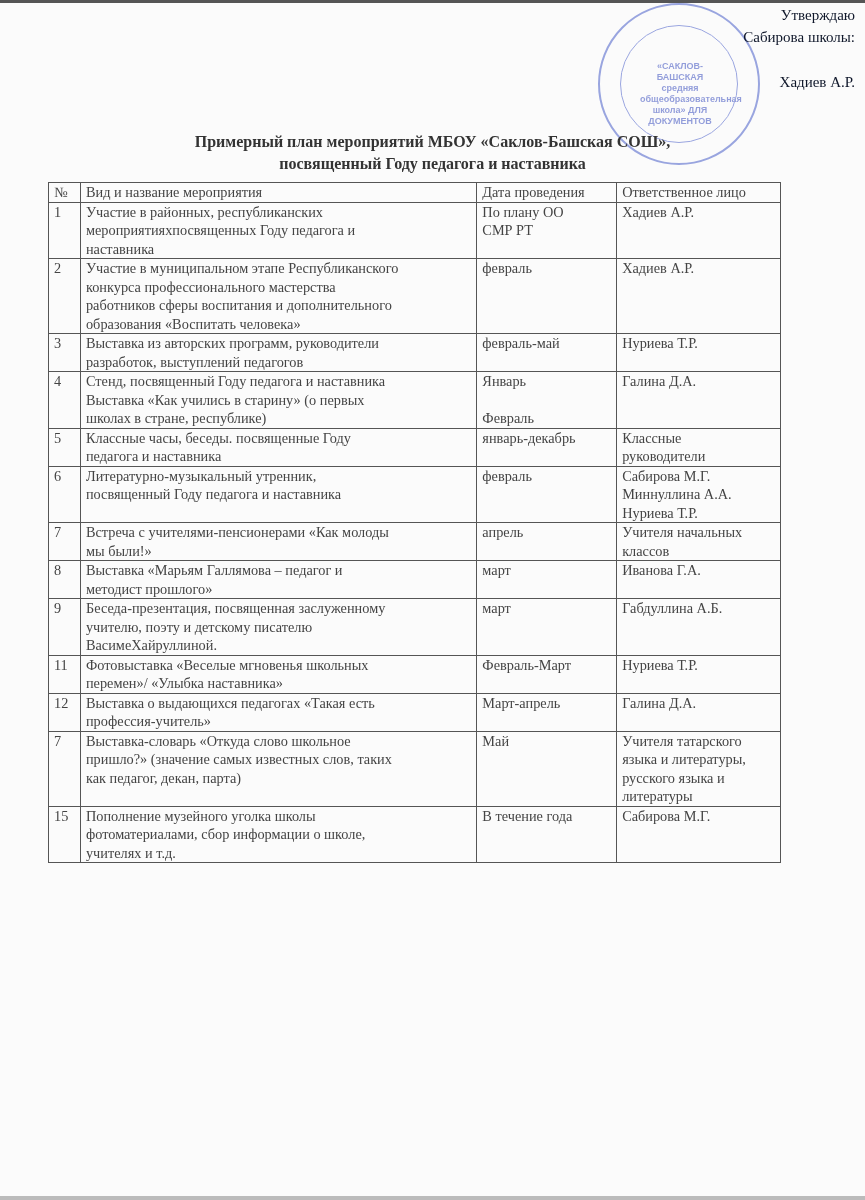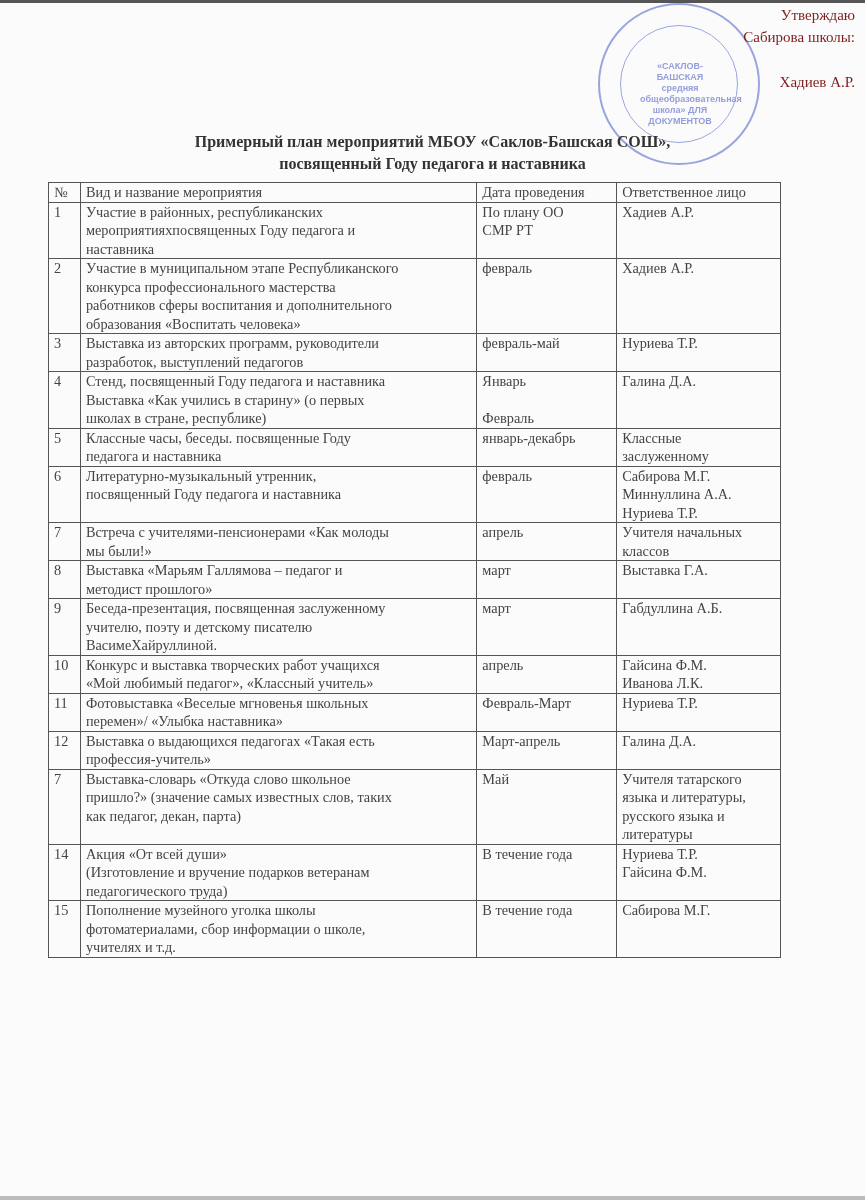--- a/index.html
+++ b/index.html
@@ -7,21 +7,21 @@
     width: 865px; height: 1200px; overflow: hidden;
     background: #fbfbfb;
     font-family: "Liberation Serif", "DejaVu Serif", serif;
     color: #3a3a3a;
     position: relative;
   }
   .topbar { position: absolute; left: 0; top: 0; width: 865px; height: 3px; background: #555; }
   .bottombar { position: absolute; left: 0; top: 1196px; width: 865px; height: 4px; background: #bbb; }
   .approval {
     position: absolute; left: 680px; top: 4px; width: 175px;
-    font-size: 15px; line-height: 22px; text-align: right; color: #7f1d1d;
+    font-size: 15px; line-height: 22px; text-align: right; color: #0f172a;
   }
   .approval div { white-space: nowrap; }
   .approval .sign-line { height: 22px; border-bottom: 1px solid transparent; }
   .stamp {
     position: absolute; left: 598px; top: 3px; width: 162px; height: 162px;
     border-radius: 50%; border: 2px solid #4a5fc9; opacity: 0.55;
     box-sizing: border-box;
   }
   .stamp::after {
     content: ""; position: absolute; left: 20px; top: 20px; right: 20px; bottom: 20px;
@@ -122,21 +122,21 @@
 
 Февраль</td>
         <td class="multiline">Галина Д.А.</td>
       </tr>
       <tr>
         <td class="multiline">5</td>
         <td class="multiline">Классные часы, беседы. посвященные Году
 педагога и наставника</td>
         <td class="multiline">январь-декабрь</td>
         <td class="multiline">Классные
-заслуженному</td>
+руководители</td>
       </tr>
       <tr>
         <td class="multiline">6</td>
         <td class="multiline">Литературно-музыкальный утренник,
 посвященный Году педагога и наставника</td>
         <td class="multiline">февраль</td>
         <td class="multiline">Сабирова М.Г.
 Миннуллина А.А.
 Нуриева Т.Р.</td>
       </tr>
@@ -146,37 +146,29 @@
 мы были!»</td>
         <td class="multiline">апрель</td>
         <td class="multiline">Учителя начальных
 классов</td>
       </tr>
       <tr>
         <td class="multiline">8</td>
         <td class="multiline">Выставка «Марьям Галлямова – педагог и
 методист прошлого»</td>
         <td class="multiline">март</td>
-        <td class="multiline">Выставка Г.А.</td>
+        <td class="multiline">Иванова Г.А.</td>
       </tr>
       <tr>
         <td class="multiline">9</td>
         <td class="multiline">Беседа-презентация, посвященная заслуженному
 учителю, поэту и детскому писателю
 ВасимеХайруллиной.</td>
         <td class="multiline">март</td>
         <td class="multiline">Габдуллина А.Б.</td>
-      </tr>
-      <tr>
-        <td class="multiline">10</td>
-        <td class="multiline">Конкурс и выставка творческих работ учащихся
-«Мой любимый педагог», «Классный учитель»</td>
-        <td class="multiline">апрель</td>
-        <td class="multiline">Гайсина Ф.М.
-Иванова Л.К.</td>
       </tr>
       <tr>
         <td class="multiline">11</td>
         <td class="multiline">Фотовыставка «Веселые мгновенья школьных
 перемен»/ «Улыбка наставника»</td>
         <td class="multiline">Февраль-Март</td>
         <td class="multiline">Нуриева Т.Р.</td>
       </tr>
       <tr>
         <td class="multiline">12</td>
@@ -190,29 +182,20 @@
         <td class="multiline" style="padding-bottom: 14px;">Выставка-словарь «Откуда слово школьное
 пришло?» (значение самых известных слов, таких
 как педагог, декан, парта)</td>
         <td class="multiline">Май</td>
         <td class="multiline">Учителя татарского
 языка и литературы,
 русского языка и
 литературы</td>
       </tr>
       <tr>
-        <td class="multiline">14</td>
-        <td class="multiline">Акция «От всей души»
-(Изготовление и вручение подарков ветеранам
-педагогического труда)</td>
-        <td class="multiline">В течение года</td>
-        <td class="multiline">Нуриева Т.Р.
-Гайсина Ф.М.</td>
-      </tr>
-      <tr>
         <td class="multiline">15</td>
         <td class="multiline">Пополнение музейного уголка школы
 фотоматериалами, сбор информации о школе,
 учителях и т.д.</td>
         <td class="multiline">В течение года</td>
         <td class="multiline">Сабирова М.Г.</td>
       </tr>
     </tbody>
 </table>
 

